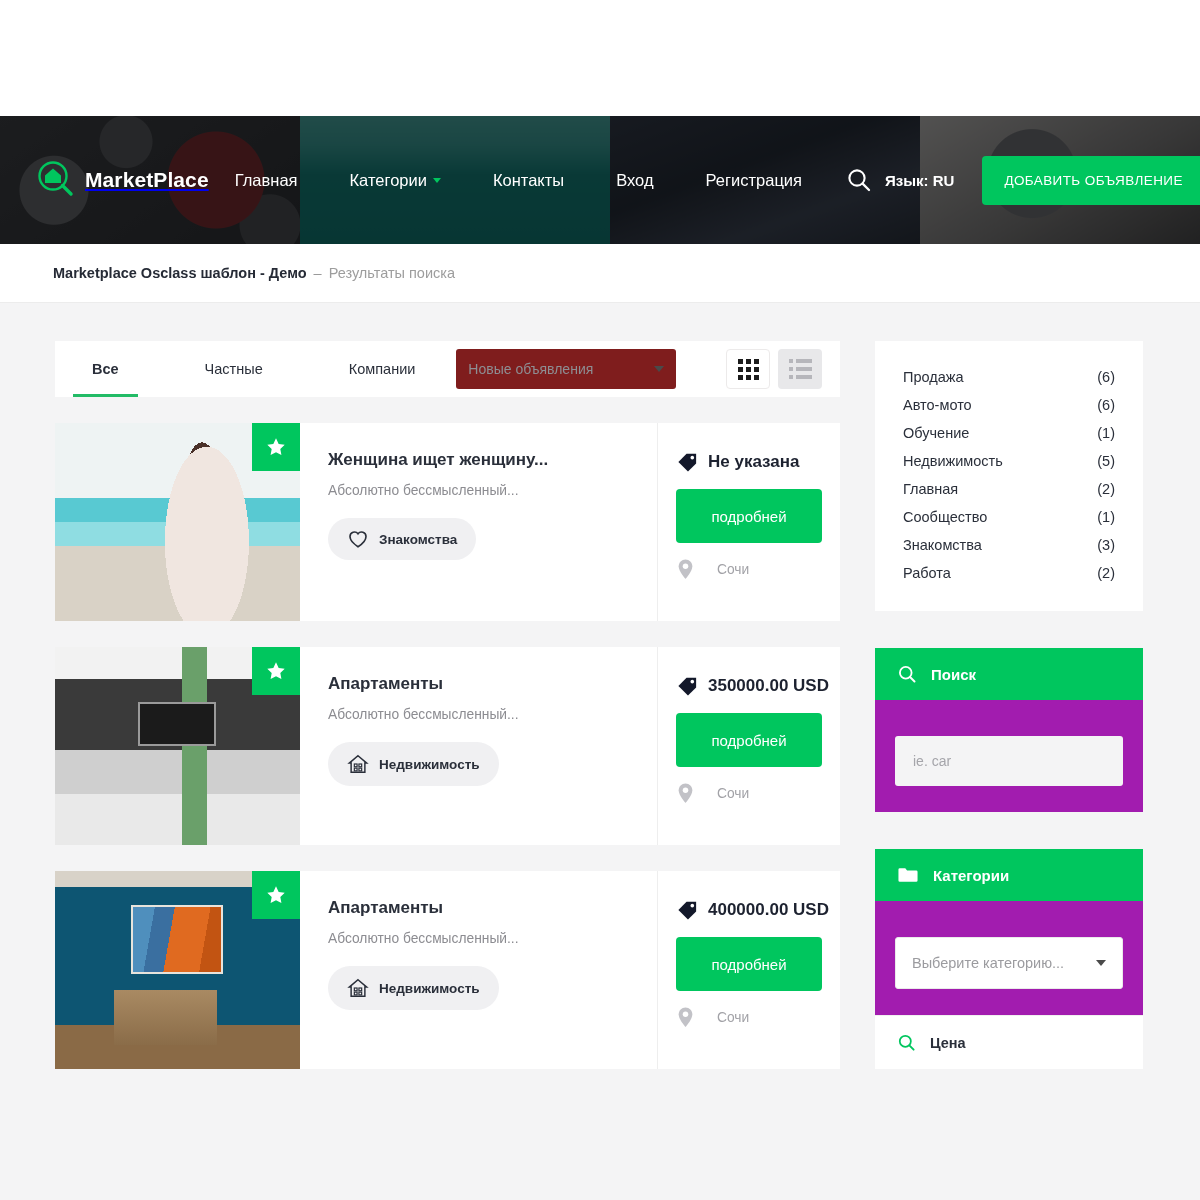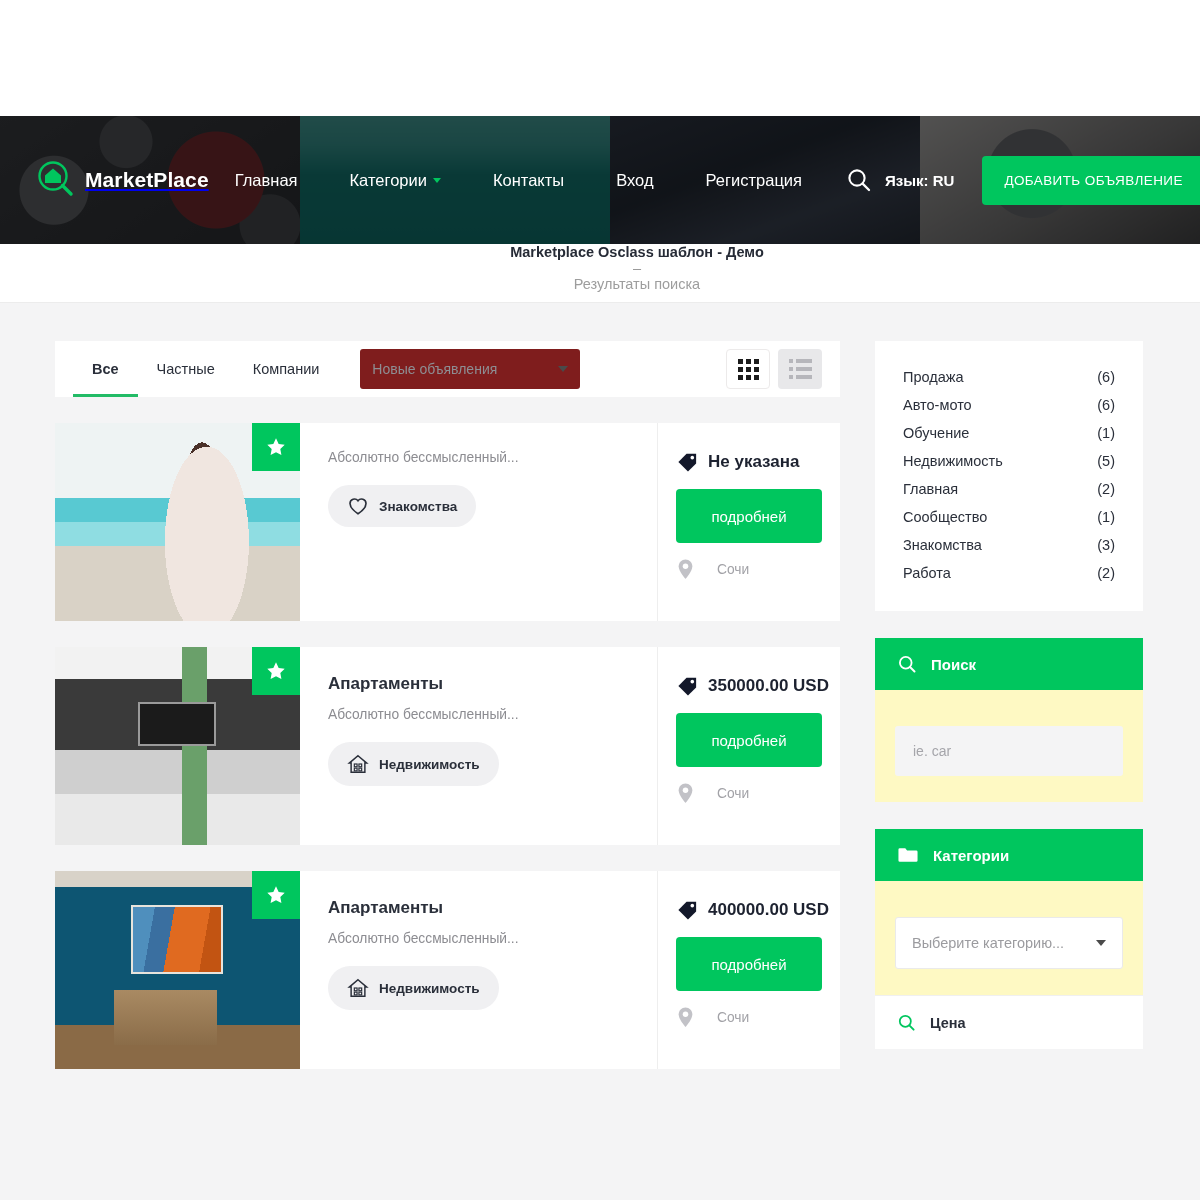--- a/index.html
+++ b/index.html
@@ -62,38 +62,38 @@
     background: #00c65e; color: #fff;
     font-size: 13.5px; letter-spacing: .4px;
     padding: 17px 22px; border-radius: 4px; border: none;
     cursor: pointer; white-space: nowrap; font-family: inherit;
   }
 
   
   .breadcrumb-bar {
     position: absolute; left: 0; top: 244px; width: 1200px; height: 59px;
     background: #ffffff; border-bottom: 1px solid #ececec;
-    display: flex; align-items: center; padding-left: 74px; flex-direction: column;
+    display: flex; align-items: center; padding-left: 53px;
   }
   .bc-current { color: #262b36; font-size: 14.5px; font-weight: bold; }
   .bc-sep { color: #9a9a9a; font-size: 14.5px; margin: 0 7px; }
   .bc-tail { color: #9d9d9d; font-size: 14.5px; }
 
   
   .page { position: absolute; left: 0; top: 303px; width: 1200px; height: 897px; background: #f4f4f5; }
 
   .main-col { position: absolute; left: 55px; top: 38px; width: 785px; }
   .side-col { position: absolute; left: 875px; top: 38px; width: 268px; }
 
   
   .toolbar {
     background: #fff; height: 56px; display: flex; align-items: center;
     padding: 0 18px 0 18px; position: relative;
   }
-  .tabs { display: flex; align-items: center; height: 56px; }
+  .tabs { display: flex; align-items: center; height: 56px; gap: 48px; }
   .tab {
     font-size: 14.5px; color: #2a2f3a; padding: 0 19px; height: 56px;
     display: flex; align-items: center; cursor: pointer; position: relative;
   }
   .tab.active { font-weight: bold; }
   .tab.active:after {
     content: ""; position: absolute; left: 0; right: 0; bottom: 0;
     height: 3px; background: #22bb66;
   }
   .sortsel {
@@ -167,21 +167,21 @@
     border:2px solid #e8e4dc; }
   .ph-blue:before { content:""; position:absolute; left:24%; top:60%; width:42%; height:28%;
     background: linear-gradient(180deg,#a98a63,#8a6c48); z-index:2; }
 
   
   .cat-box { background: #fff; padding: 22px 28px 24px 28px; }
   .cat-row { display: flex; justify-content: space-between; align-items: center; padding: 6px 0; cursor: pointer; }
   .cat-name { color: #2a2f3a; font-size: 14.5px; }
   .cat-count { color: #2a2f3a; font-size: 14.5px; }
 
-  .widget { margin-top: 27px; background: #fef9c3; }
+  .widget { margin-top: 37px; background: #a21caf; }
   .widget-head {
     background: #00c65e; color: #fff; height: 52px; display: flex;
     align-items: center; gap: 14px; padding: 0 22px;
   }
   .widget-head span { font-size: 15px; font-weight: bold; }
   .widget-body { padding: 36px 20px 26px 20px; }
   .fakeinput {
     height: 50px; background: #f4f4f5; border-radius: 3px;
     display: flex; align-items: center; padding: 0 18px;
   }
@@ -312,20 +312,21 @@
     <div class="card">
       <div class="card-img">
         <div class="ph-beach"></div>
         <div class="star-badge">
           <svg width="22" height="22" viewBox="0 0 24 24">
             <path d="M12 2.5l2.9 6.1 6.6.9-4.8 4.6 1.2 6.6L12 17.6 6.1 20.7l1.2-6.6L2.5 9.5l6.6-.9z" fill="#ffffff"></path>
           </svg>
         </div>
       </div>
       <div class="card-body">
+        <div class="card-title">Женщина ищет женщину...</div>
         <div class="card-desc">Абсолютно бессмысленный...</div>
         <div class="chip">
           <svg width="22" height="20" viewBox="0 0 24 22">
             <path d="M12 19.5S3.2 13.9 3.2 8.2A4.9 4.9 0 0 1 12 5.3a4.9 4.9 0 0 1 8.8 2.9c0 5.7-8.8 11.3-8.8 11.3z" fill="none" stroke="#2a2f3a" stroke-width="1.8"></path>
           </svg>
           <span>Знакомства</span>
         </div>
       </div>
       <div class="card-side">
         <div class="price">

